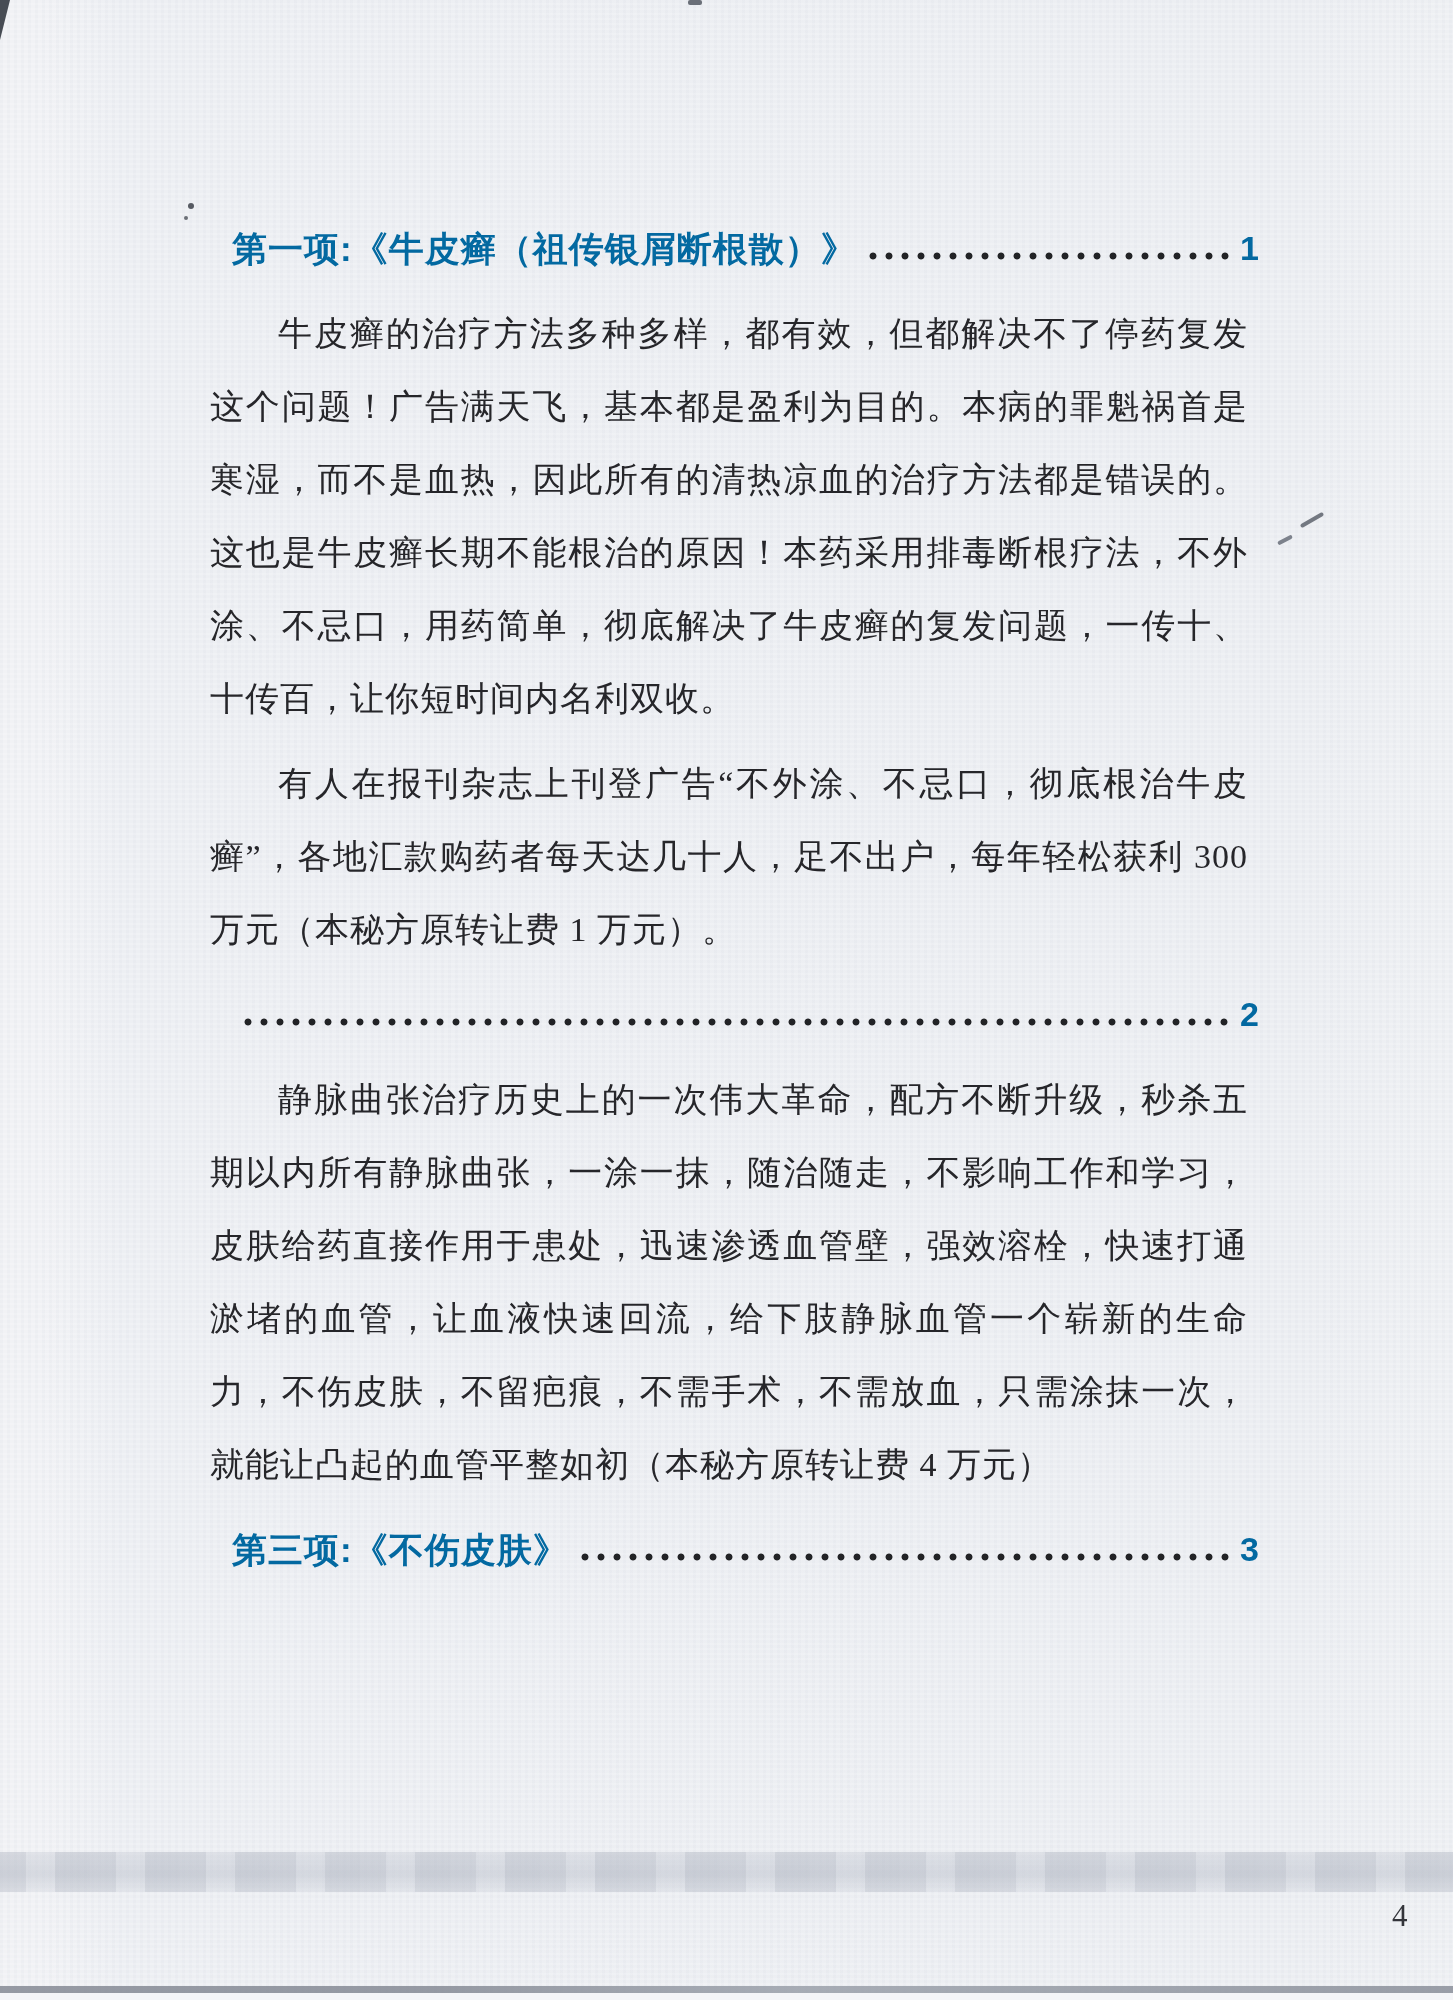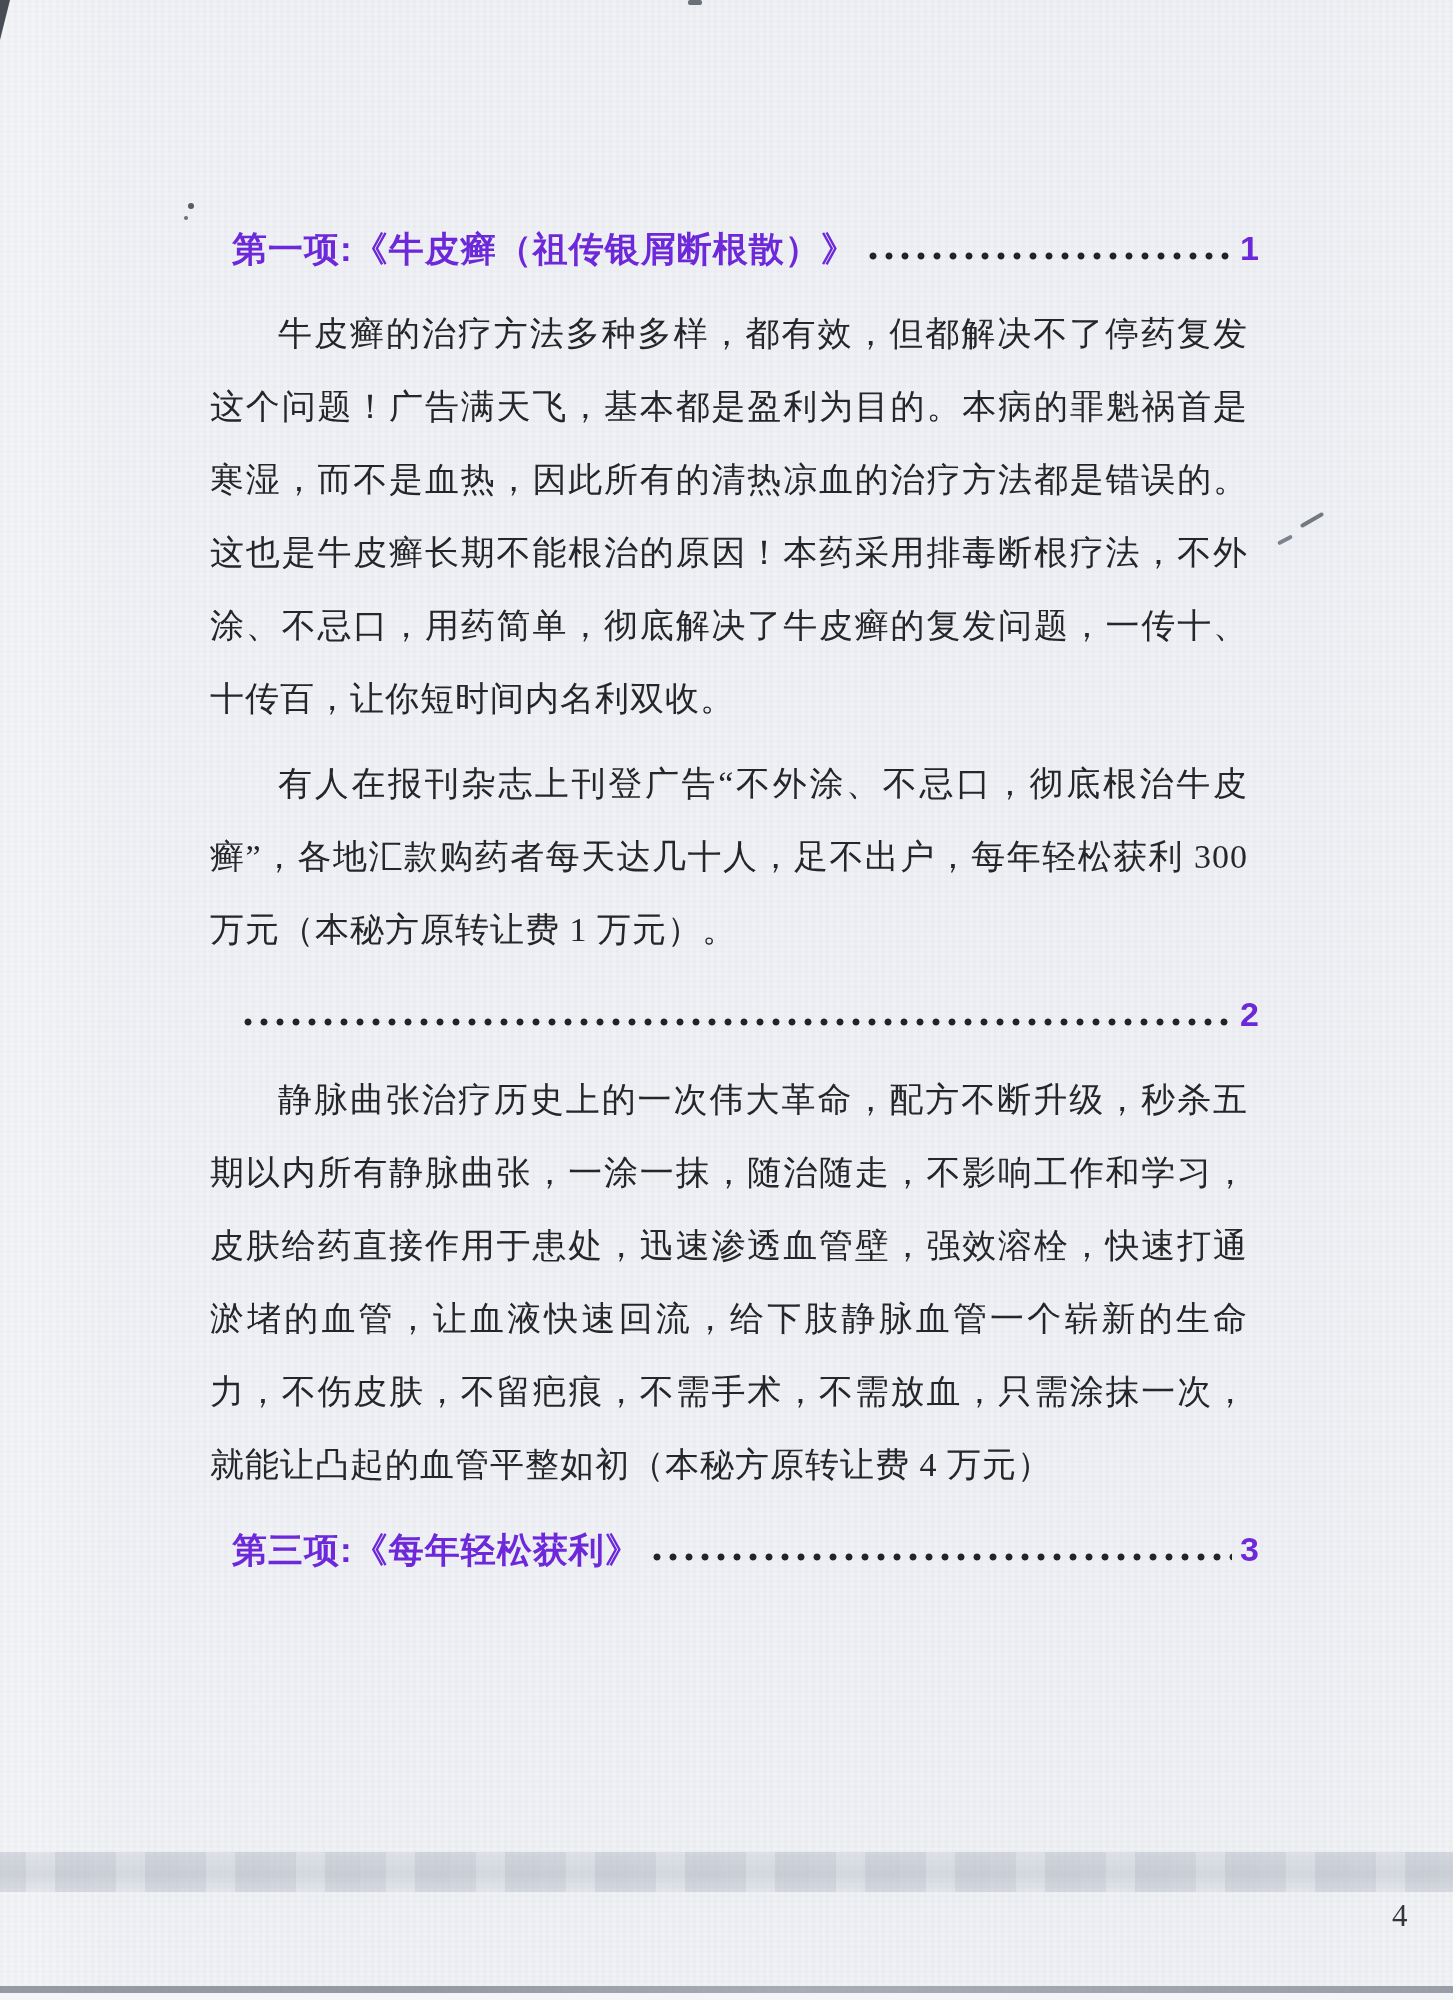--- a/index.html
+++ b/index.html
@@ -35,21 +35,21 @@
     letter-spacing: 1px;
   }
   section { margin: 0; }
   .heading {
     display: flex;
     align-items: flex-end;
     font-family: "Liberation Sans", "DejaVu Sans", sans-serif;
     font-weight: bold;
     font-size: 35px;
     line-height: 73px;
-    color: #6d28d9;
+    color: #0369a1;
     margin-left: 34px;
   }
   .h-text { white-space: nowrap; }
   .leader {
     flex: 1;
     height: 9px;
     margin: 0 8px 24px 12px;
     background-image: radial-gradient(circle at 4px 4px, #222326 3px, rgba(0,0,0,0) 3.9px);
     background-size: 16px 9px;
     background-repeat: repeat-x;
@@ -156,21 +156,21 @@
     <section>
       <div class="heading">
         <span class="leader"></span>
         <span class="pref">2</span>
       </div>
       <p class="body-par">静脉曲张治疗历史上的一次伟大革命，配方不断升级，秒杀五期以内所有静脉曲张，一涂一抹，随治随走，不影响工作和学习，皮肤给药直接作用于患处，迅速渗透血管壁，强效溶栓，快速打通淤堵的血管，让血液快速回流，给下肢静脉血管一个崭新的生命力，不伤皮肤，不留疤痕，不需手术，不需放血，只需涂抹一次，就能让凸起的血管平整如初（本秘方原转让费 4 万元）</p>
     </section>
 
     <section>
       <div class="heading">
-        <span class="h-text">第三项:《每年轻松获利》</span>
+        <span class="h-text">第三项:《不伤皮肤》</span>
         <span class="leader"></span>
         <span class="pref">3</span>
       </div>
     </section>
 
   </main>
 
   <div class="scan-band"></div>
   <div class="page-number">4</div>
   <div class="bottom-edge"></div>

